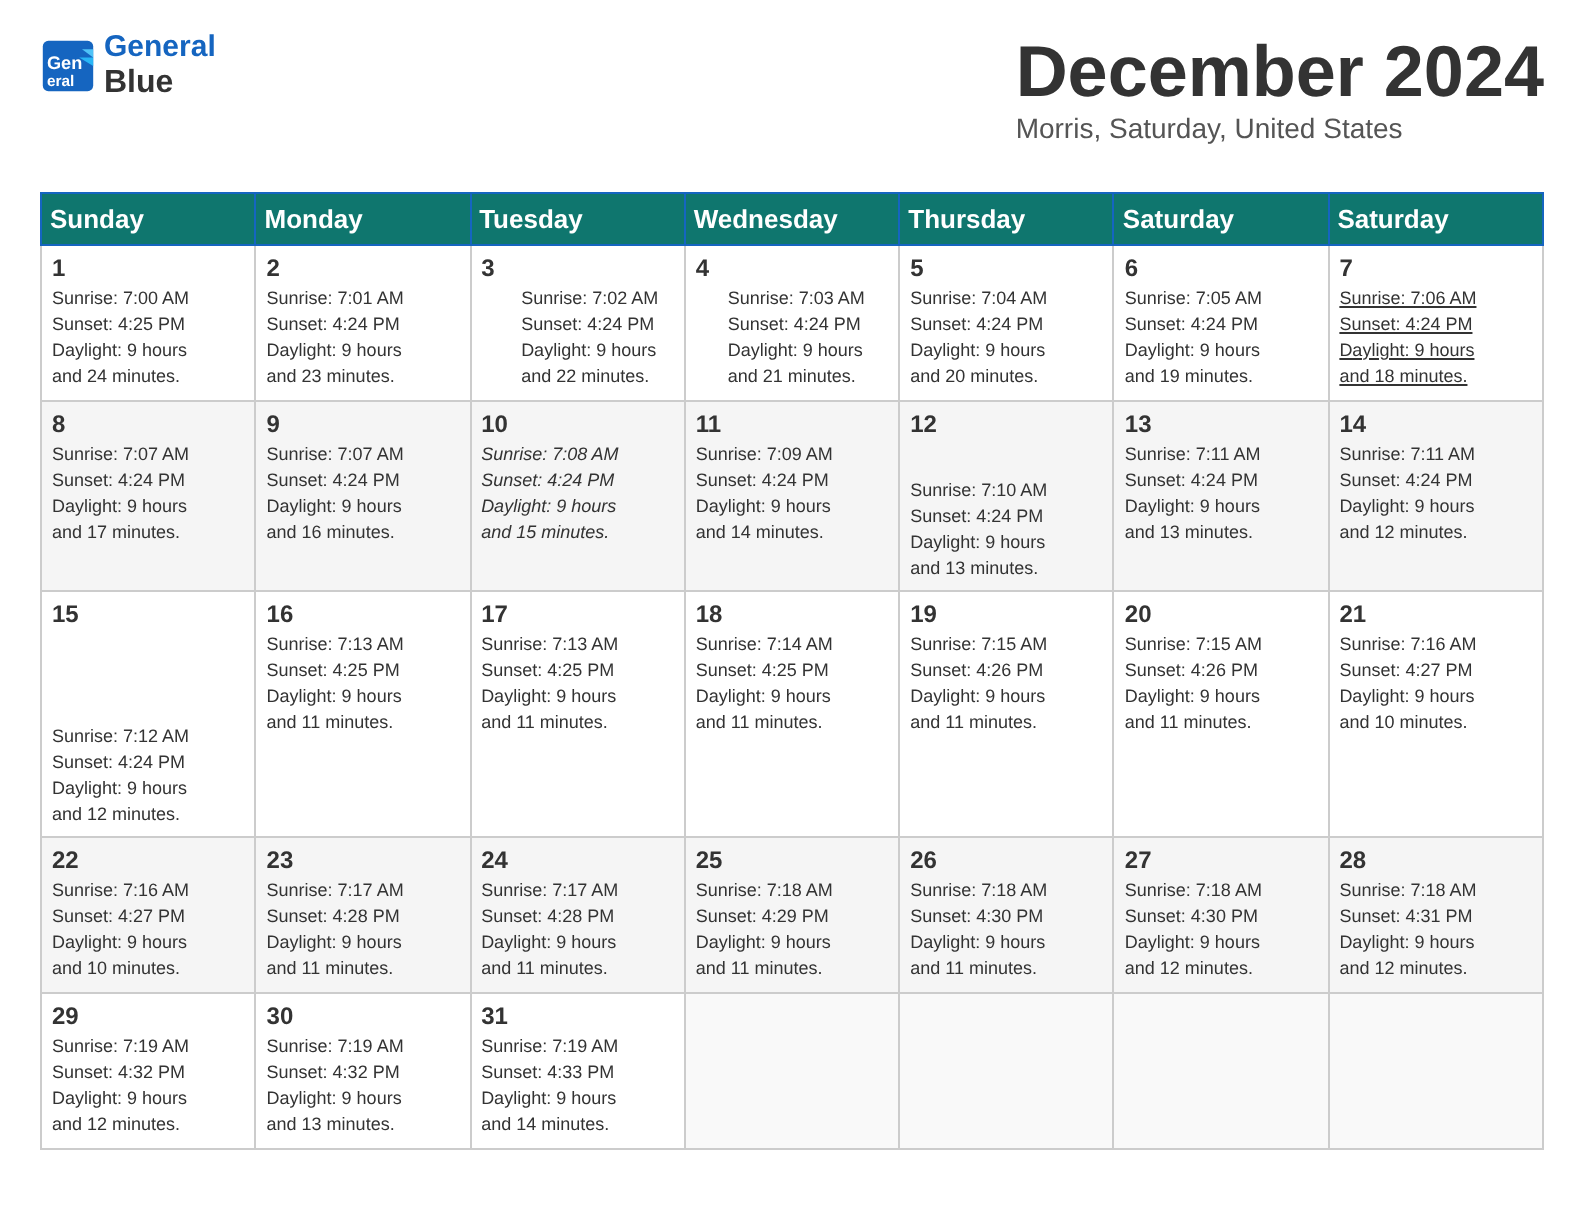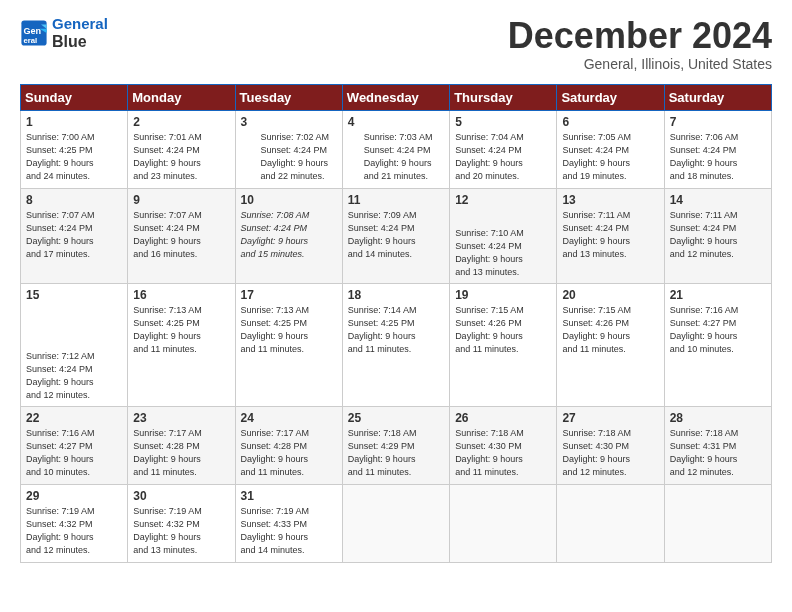--- a/index.html
+++ b/index.html
@@ -13,51 +13,50 @@
     .page {
       width: 792px;
       min-height: 612px;
       padding: 16px 20px 10px 20px;
       background: #fff;
     }
     .header {
       display: flex;
       justify-content: space-between;
       align-items: flex-start;
-      margin-bottom: 12px;
+      margin-bottom: 24px;
     }
     .logo {
       display: flex;
       align-items: center;
       gap: 4px;
     }
     .logo-icon {
       width: 28px;
       height: 28px;
     }
     .title-block {
-      text-align: right;
     }
     .month-title {
       font-size: 36px;
       font-weight: bold;
       color: #333;
       line-height: 1.1;
     }
     .location {
       font-size: 14px;
       color: #555;
     }
     .calendar-table {
       width: 100%;
       border-collapse: collapse;
       table-layout: fixed;
     }
     .calendar-table th {
-      background: #7f1d1d;
+      background: #0f766e;
       color: #fff;
       font-size: 13px;
       font-weight: bold;
       padding: 5px 4px;
       text-align: left;
       border: 1px solid #1565c0;
     }
     .calendar-table td {
       border: 1px solid #ccc;
       vertical-align: top;
@@ -98,21 +97,21 @@
         <polygon points="30,8 38,14 38,8" fill="#4fc3f7"></polygon>
         <polygon points="28,14 38,14 38,20" fill="#29b6f6"></polygon>
       </svg>
       <div>
         <div style="font-size:15px;font-weight:bold;color:#1565c0;line-height:1.1;">General</div>
         <div style="font-size:16px;font-weight:bold;color:#333;line-height:1.1;">Blue</div>
       </div>
     </div>
     <div class="title-block">
       <div class="month-title">December 2024</div>
-      <div class="location">General, Illinois, United States</div>
+      <div class="location">Morris, Saturday, United States</div>
     </div>
   </div>
 
   <table class="calendar-table">
     <thead>
       <tr>
       <th>Sunday</th>
           <th>Monday</th>
           <th>Tuesday</th>
           <th>Wednesday</th>
@@ -160,21 +159,21 @@
           </td>
           <td>
             <span class="day-number">6</span>
             <div class="day-info" style="white-space: pre-line;">Sunrise: 7:05 AM
 Sunset: 4:24 PM
 Daylight: 9 hours
 and 19 minutes.</div>
           </td>
           <td>
             <span class="day-number">7</span>
-            <div class="day-info" style="white-space: pre-line;">Sunrise: 7:06 AM
+            <div class="day-info" style="white-space: pre-line; text-decoration: underline;">Sunrise: 7:06 AM
 Sunset: 4:24 PM
 Daylight: 9 hours
 and 18 minutes.</div>
           </td>
         </tr>
         <tr>
           <td>
             <span class="day-number">8</span>
             <div class="day-info" style="white-space: pre-line;">Sunrise: 7:07 AM
 Sunset: 4:24 PM

